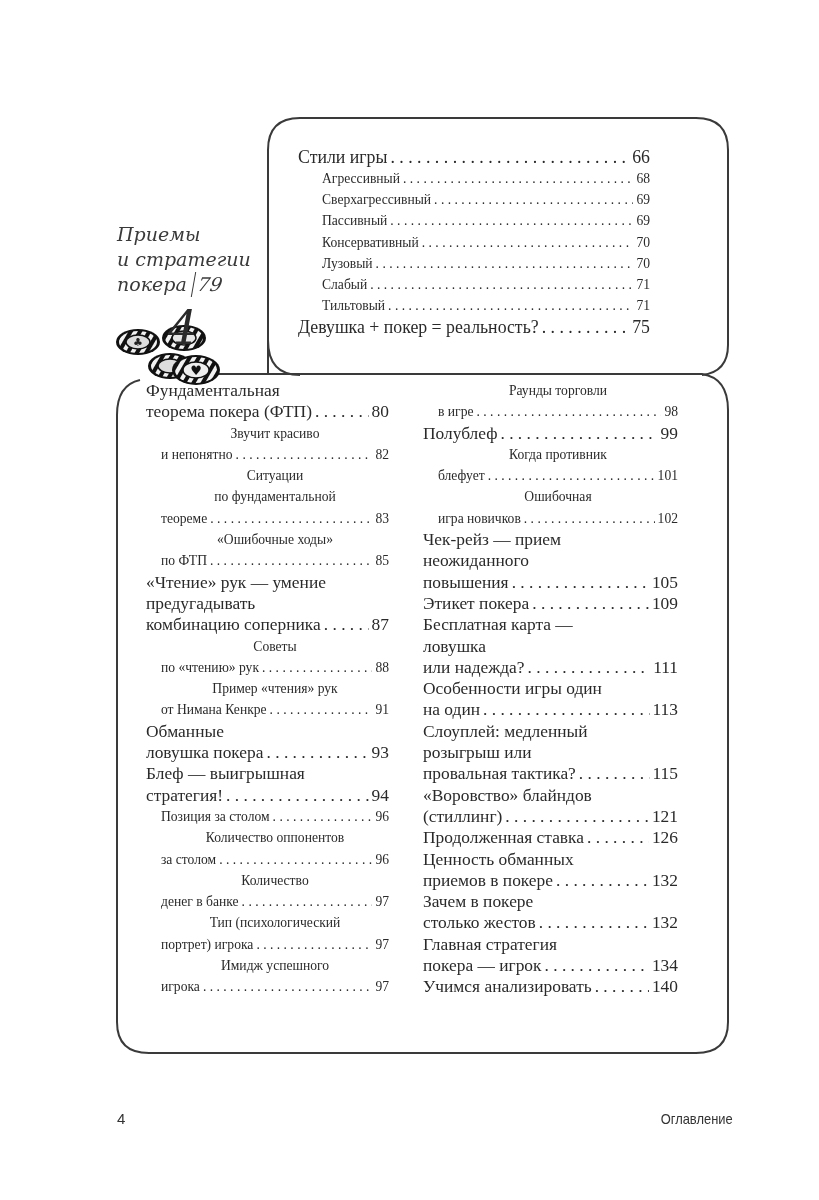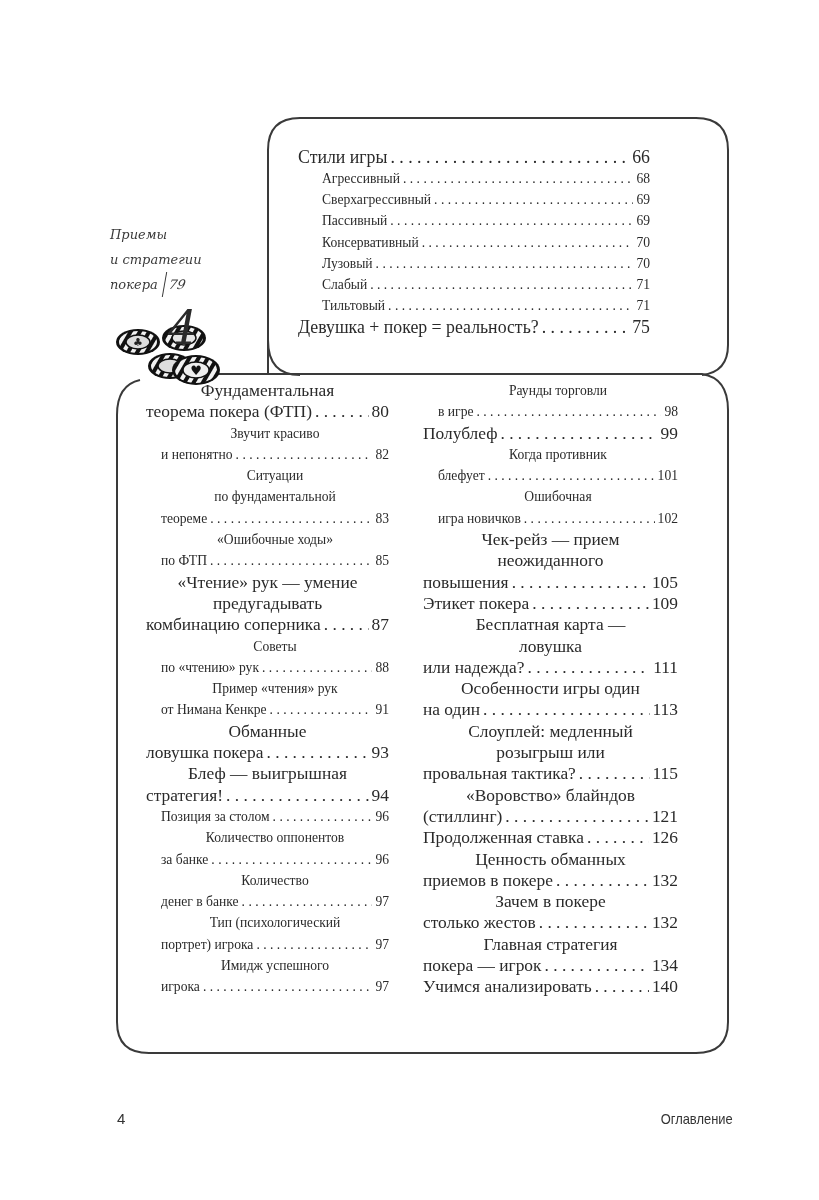--- a/index.html
+++ b/index.html
@@ -9,30 +9,30 @@
 
   
   .toc-top { position: absolute; left: 298px; top: 146px; width: 352px; }
   .row { display: flex; align-items: baseline; white-space: nowrap; }
   .row .t { flex: 0 0 auto; }
   .row .dots { flex: 1 1 auto; overflow: hidden; margin: 0 3px; letter-spacing: 2.6px; }
   .row .dots::before { content: ". . . . . . . . . . . . . . . . . . . . . . . . . . . . . . . . . . . . . . . . . . . . . . . . . . . . . . . . . . . . . . . . . . . . . . . ."; letter-spacing: 0; }
   .row .p { flex: 0 0 auto; }
 
   .lvl1 { font-size: 16.5px; line-height: 21.5px; font-family: "Liberation Serif", "DejaVu Serif", serif; }
-  .lvl1 { font-size: 17.8px; text-align: center; }
+  .lvl1 { font-size: 17.8px; }
   .lvl2 { font-size: 13.6px; line-height: 21.5px; padding-left: 24px; font-family: "Liberation Serif", "DejaVu Serif", serif; }
 
   .toc-top .lvl1 { line-height: 22px; }
   .toc-top .lvl2 { line-height: 21.2px; }
 
   .line-only { white-space: nowrap; }
 
   
-  .chapter { position: absolute; left: 110px; top: 222px; font-family: "DejaVu Serif", "Liberation Serif", serif; font-style: italic; font-size: 13px; line-height: 25px; color: #3a3a3a; }
+  .chapter { position: absolute; left: 117px; top: 222px; font-family: "DejaVu Serif", "Liberation Serif", serif; font-style: italic; font-size: 19px; line-height: 25px; color: #3a3a3a; }
   .chapter .pg { display: inline-block; border-left: 1.5px solid #3a3a3a; padding-left: 4px; margin-left: 6px; transform: skewX(-10deg); }
 
   
   .col { position: absolute; top: 380px; }
   .col-left { left: 146px; width: 243px; }
   .col-right { left: 423px; width: 255px; }
   .col .lvl1 { line-height: 21.3px; font-size: 17.4px; }
   .col .lvl2 { line-height: 21.3px; font-size: 13.6px; padding-left: 15px; text-align: center; }
 
   .footer-num { position: absolute; left: 117px; top: 1110px; font-family: "Liberation Sans", sans-serif; font-size: 15px; color: #333; }
@@ -238,21 +238,21 @@
     <div>
       <div class="row lvl2">
         <span class="t">Позиция за столом</span>
         <span class="dots"></span>
         <span class="p">96</span>
       </div>
     </div>
     <div>
       <div class="lvl2 line-only">Количество оппонентов</div>
       <div class="row lvl2">
-        <span class="t">за банке</span>
+        <span class="t">за столом</span>
         <span class="dots"></span>
         <span class="p">96</span>
       </div>
     </div>
     <div>
       <div class="lvl2 line-only">Количество</div>
       <div class="row lvl2">
         <span class="t">денег в банке</span>
         <span class="dots"></span>
         <span class="p">97</span>

